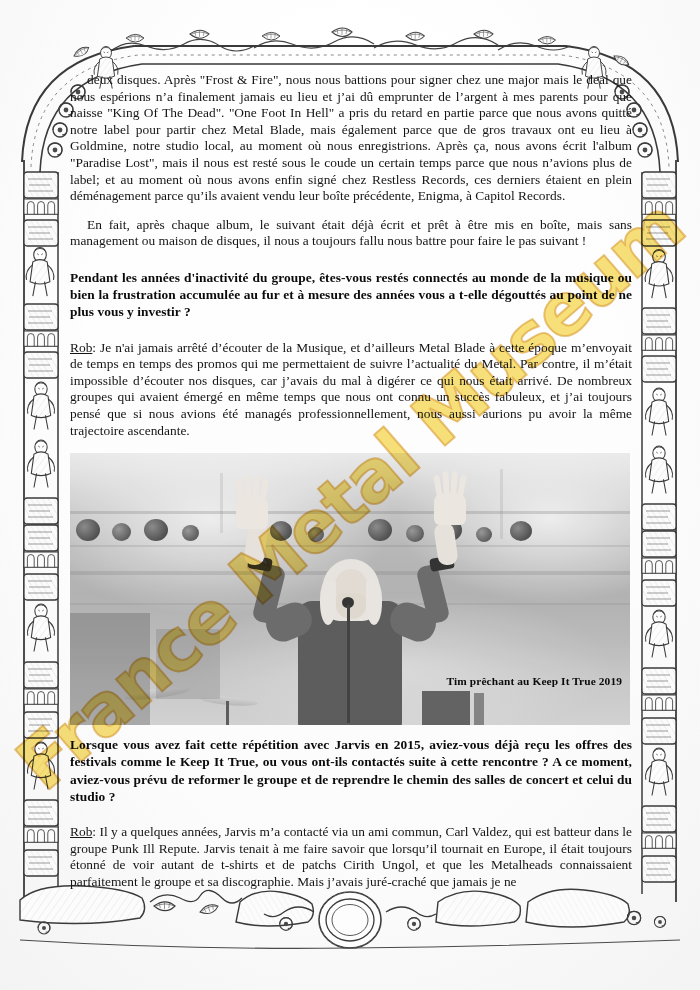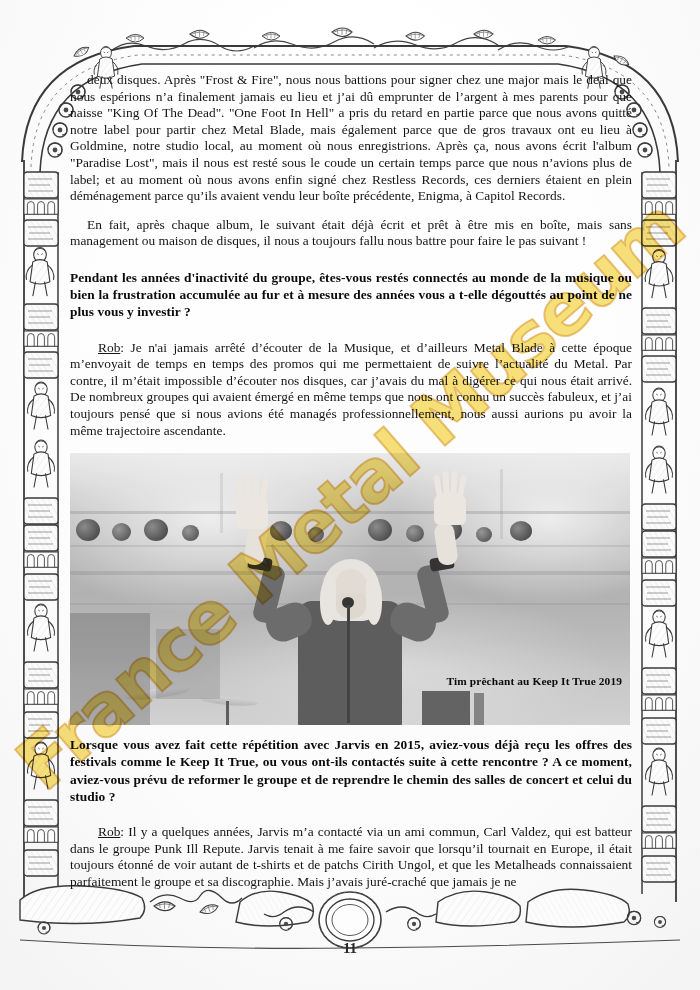--- a/index.html
+++ b/index.html
@@ -67,21 +67,20 @@
     font-weight: bold;
     font-size: 13.4px;
     line-height: 17.2px;
     text-align: justify;
     color: #0b0b0b;
     letter-spacing: 0.05px;
   }
 
   .ans-name {
     text-decoration: underline;
-    margin-left: 28px;
   }
   .bold-inline { font-weight: normal; }
 
   .spacer-sm { height: 11px; }
   .spacer-md { height: 19px; }
 
   
   #photo-block {
     position: relative;
     width: 560px;
@@ -531,23 +530,20 @@
           </g>
         <g transform="translate(30,906) scale(0.85)">
             <use href="#scroll-motif"></use>
           </g>
 
         <path d="M 6 918 q 160 10 330 8 q 170 -2 330 -8" fill="none" stroke="#4a4a4a" stroke-width="1.1"></path>
       </g>
     </svg>
   </div>
 
-  <div id="page-number-wrap">
-    <div id="page-number-text">11</div>
-  </div>
 
   <div id="content">
 
     <p class="body-par indented">deux disques. Après "Frost &amp; Fire", nous nous battions pour signer chez une major mais le deal que nous espérions n’a finalement jamais eu lieu et j’ai dû emprunter de l’argent à mes parents pour que naisse "King Of The Dead". "One Foot In Hell" a pris du retard en partie parce que nous avons quitté notre label pour partir chez Metal Blade, mais également parce que de gros travaux ont eu lieu à Goldmine, notre studio local, au moment où nous enregistrions. Après ça, nous avons écrit l'album "Paradise Lost", mais il nous est resté sous le coude un certain temps parce que nous n’avions plus de label; et au moment où nous avons enfin signé chez Restless Records, ces derniers étaient en plein déménagement parce qu’ils avaient vendu leur boîte précédente, Enigma, à Capitol Records.</p>
 
     <p class="body-par indented gap-before">En fait, après chaque album, le suivant était déjà écrit et prêt à être mis en boîte, mais sans management ou maison de disques, il nous a toujours fallu nous battre pour faire le pas suivant !</p>
 
     <div class="spacer-md"></div>
 
     <p class="question">Pendant les années d'inactivité du groupe, êtes-vous restés connectés au monde de la musique ou bien la frustration accumulée au fur et à mesure des années vous a t-elle dégouttés au point de ne plus vous y investir ?</p>

